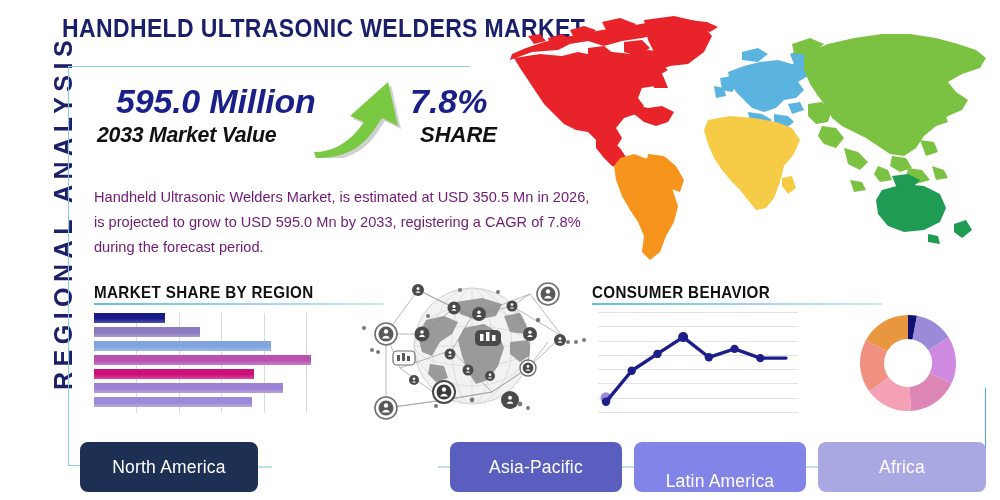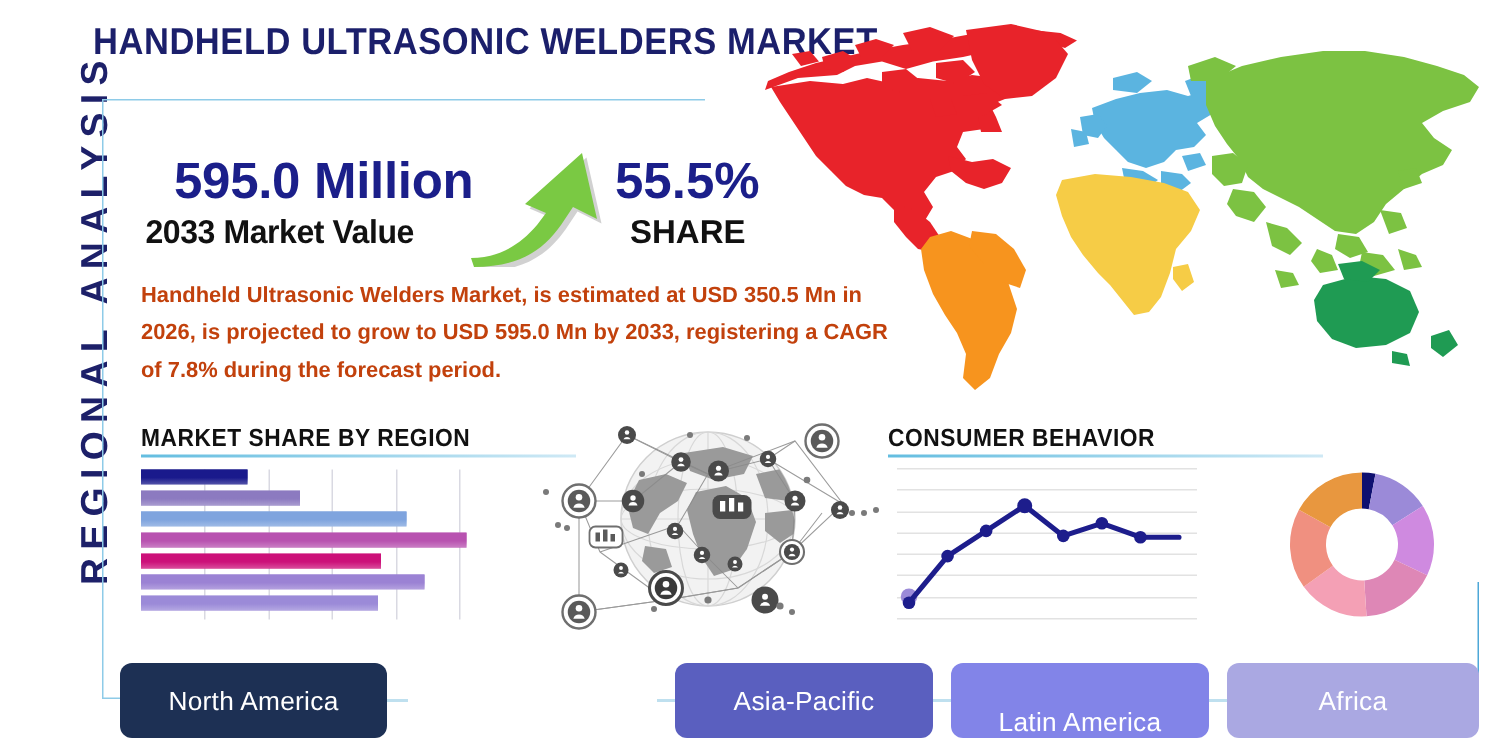--- a/index.html
+++ b/index.html
@@ -54,21 +54,21 @@
     position:absolute;left:470px;top:58px;width:520px;height:18px;background:#fff;
   }
   #frame-mask-right{
     position:absolute;left:976px;top:58px;width:26px;height:330px;background:#fff;
   }
   #frame-mask-bottom{
     position:absolute;left:80px;top:452px;width:906px;height:30px;background:#fff;
   }
 
   
-  #kpi-row{position:absolute;left:96px;top:104px;width:420px;height:78px;}
+  #kpi-row{position:absolute;left:96px;top:84px;width:420px;height:78px;font-style:italic;}
   #kpi-value{
     position:absolute;left:20px;top:-2px;
     font-size:34px;font-weight:700;color:#1b1f8a;
     font-family:"Liberation Sans Narrow","Liberation Sans",sans-serif;
     white-space:nowrap;letter-spacing:-.2px;
   }
   #kpi-value-label{
     position:absolute;left:1px;top:38px;
     font-size:22px;font-weight:700;color:#111111;
     white-space:nowrap;letter-spacing:-.3px;
@@ -84,23 +84,22 @@
     position:absolute;left:324px;top:38px;
     font-size:22px;font-weight:700;color:#111111;
     white-space:nowrap;
   }
   #growth-arrow{position:absolute;left:214px;top:-8px;width:96px;height:82px;}
 
   
   #description{
     position:absolute;left:94px;top:185px;
     width:500px;
-    font-size:14.6px;line-height:25px;color:#c2410c;
+    font-size:14.6px;line-height:25px;color:#701a75;
     font-family:"Liberation Sans",sans-serif;
-    font-weight:bold;
   }
 
   
   #world-map{position:absolute;left:492px;top:8px;width:500px;height:262px;}
 
   
   .section-head{
     position:absolute;
     font-size:16.5px;font-weight:700;color:#111;
     letter-spacing:.4px;
@@ -249,21 +248,21 @@
     <div id="kpi-value">595.0 Million</div>
     <div id="kpi-value-label">2033 Market Value</div>
     <div id="growth-arrow">
       <svg viewBox="0 0 96 82" width="96" height="82" xmlns="http://www.w3.org/2000/svg">
         <path d="M4 76 C22 76 36 68 48 54 L54 46 L40 40 L78 6 L88 50 L72 42 L64 54
                  C50 74 32 82 6 82 Z" fill="#9a9a9a" opacity=".45" transform="translate(3,3)"></path>
         <path d="M4 76 C22 76 36 68 48 54 L54 46 L40 40 L78 6 L88 50 L72 42 L64 54
                  C50 74 32 82 6 82 Z" fill="#7ac943"></path>
       </svg>
     </div>
-    <div id="kpi-cagr">55.5%</div>
+    <div id="kpi-cagr">7.8%</div>
     <div id="kpi-cagr-label">SHARE</div>
   </div>
 
   <div id="description">Handheld Ultrasonic Welders Market, is estimated at USD 350.5 Mn in 2026, is projected to grow to USD 595.0 Mn by 2033, registering a CAGR of 7.8% during the forecast period.</div>
 
   <div class="section-head" id="head-market-share">MARKET SHARE BY REGION</div>
   <div class="head-rule" id="rule-market-share"></div>
   <div class="section-head" id="head-consumer">CONSUMER BEHAVIOR</div>
   <div class="head-rule" id="rule-consumer"></div>
 

